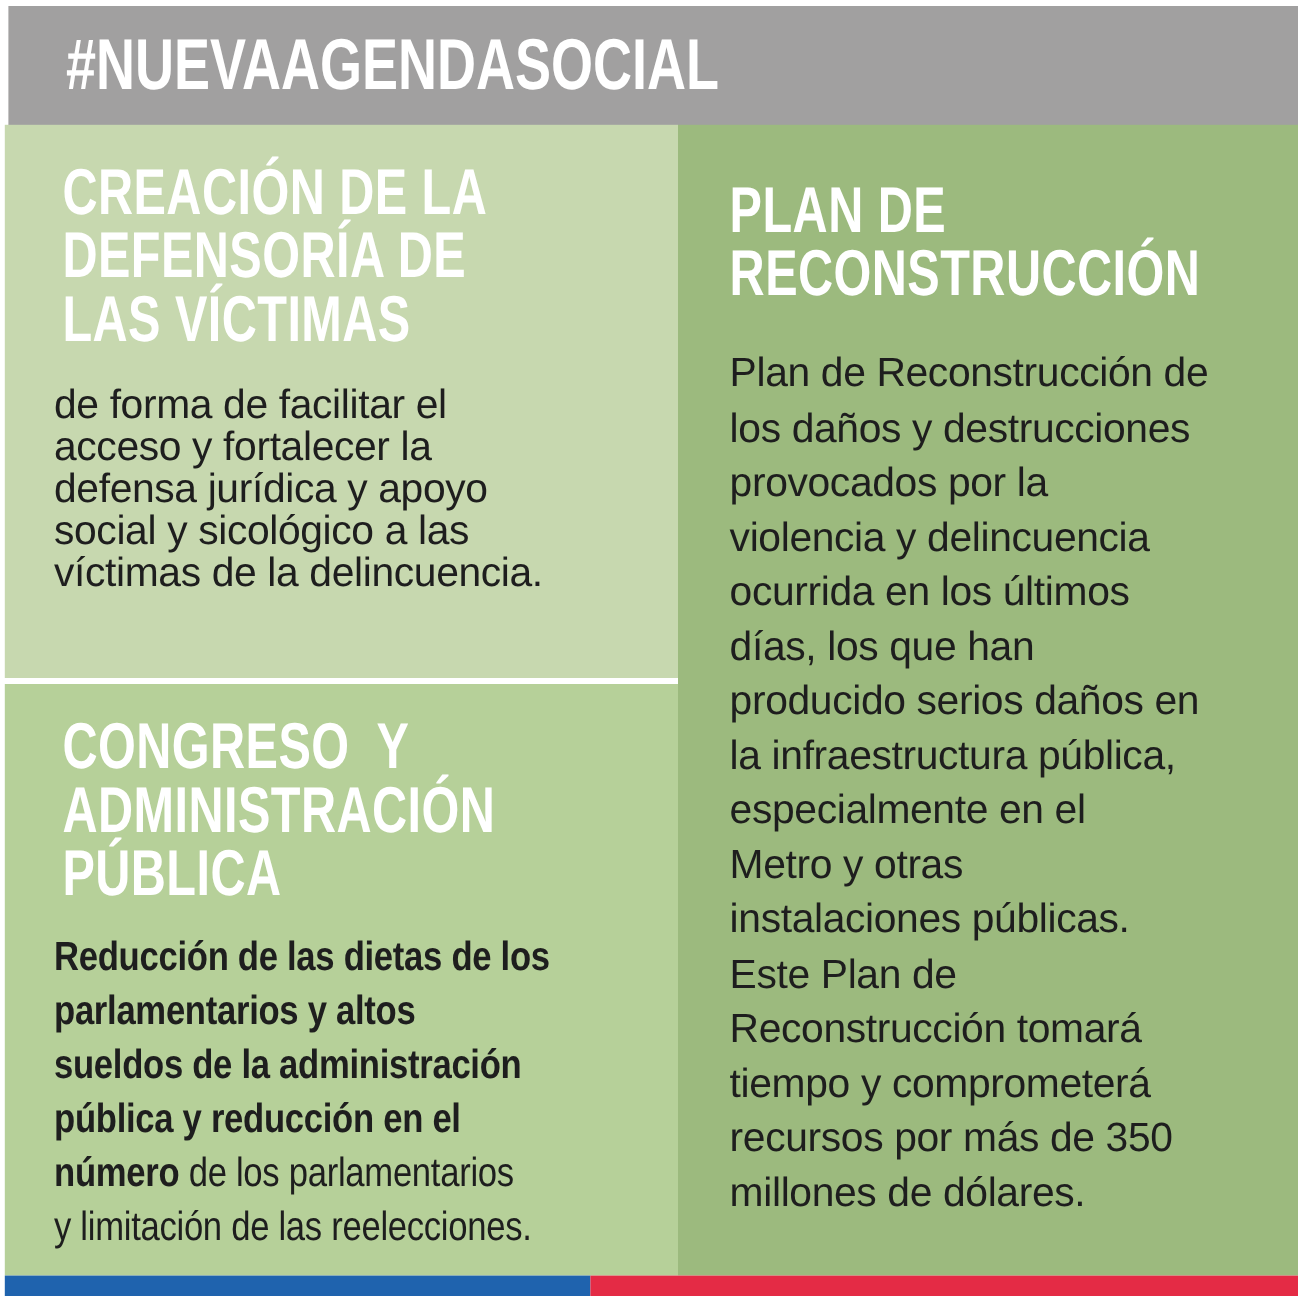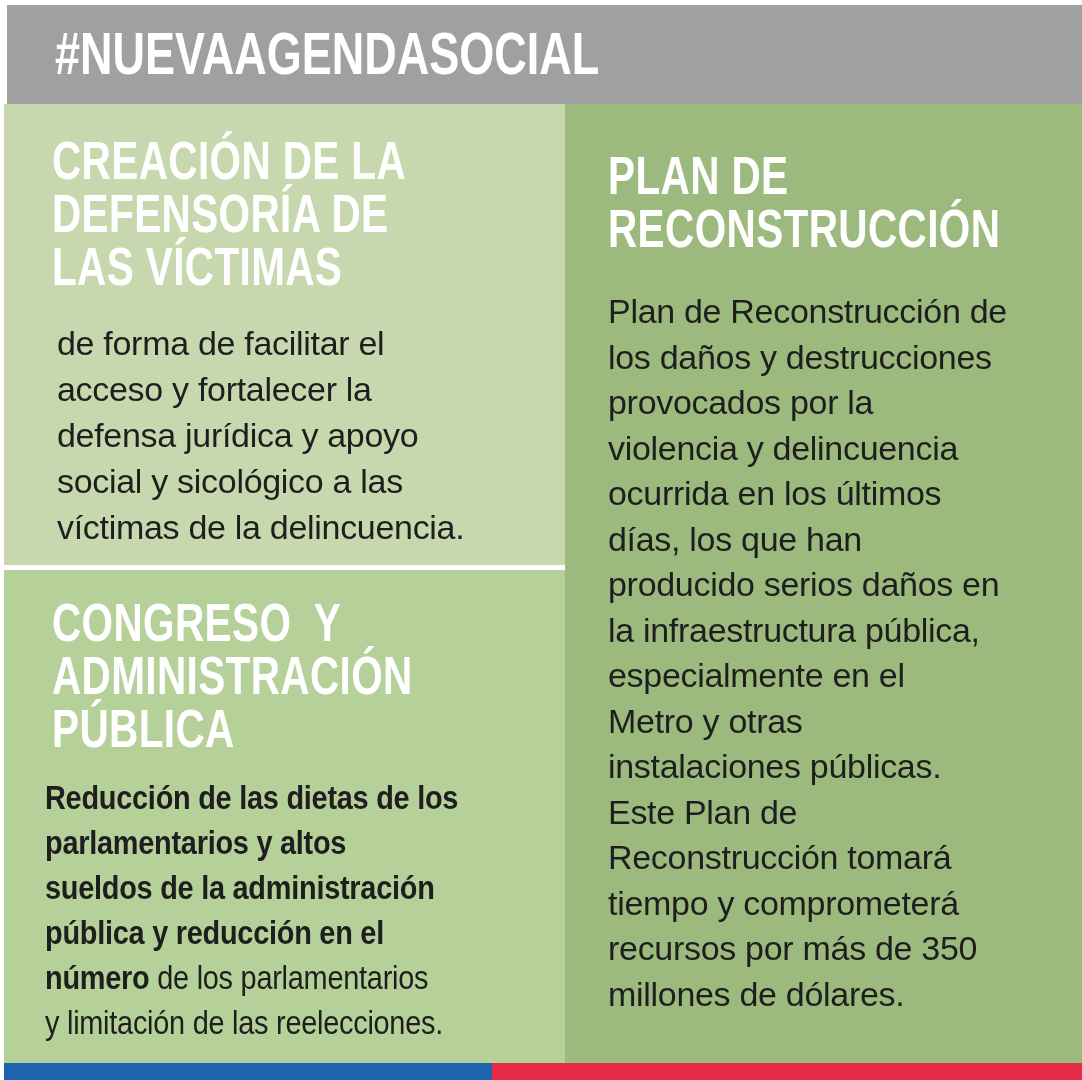--- a/index.html
+++ b/index.html
@@ -31,21 +31,21 @@
   }
   .t1{left:52px;top:134px;}
   .t2{left:52px;top:596px;}
   .tr{left:608px;top:149px;}
 
   
   .body{
     position:absolute;margin:0;color:#1e1e1e;font-size:34px;
     letter-spacing:-0.3px;white-space:pre-wrap;
   }
-  .b1{left:45px;top:320px;line-height:46px;width:520px;margin-left:12px;}
+  .b1{left:45px;top:320px;line-height:35px;width:520px;}
   .b2{left:45px;top:775px;line-height:45px;width:612px;transform:scaleX(0.85);transform-origin:left top;}
   .b2 .bold{font-weight:bold;}
   .br{left:608px;top:289px;line-height:45.5px;width:472px;}
 
   
   .footer{position:absolute;left:4px;top:1063px;width:1078px;height:17px;display:flex;}
   .fblue{width:488px;background:#1f63ae;}
   .fred{flex:1;background:#e42b45;}
 </style>
 </head>

